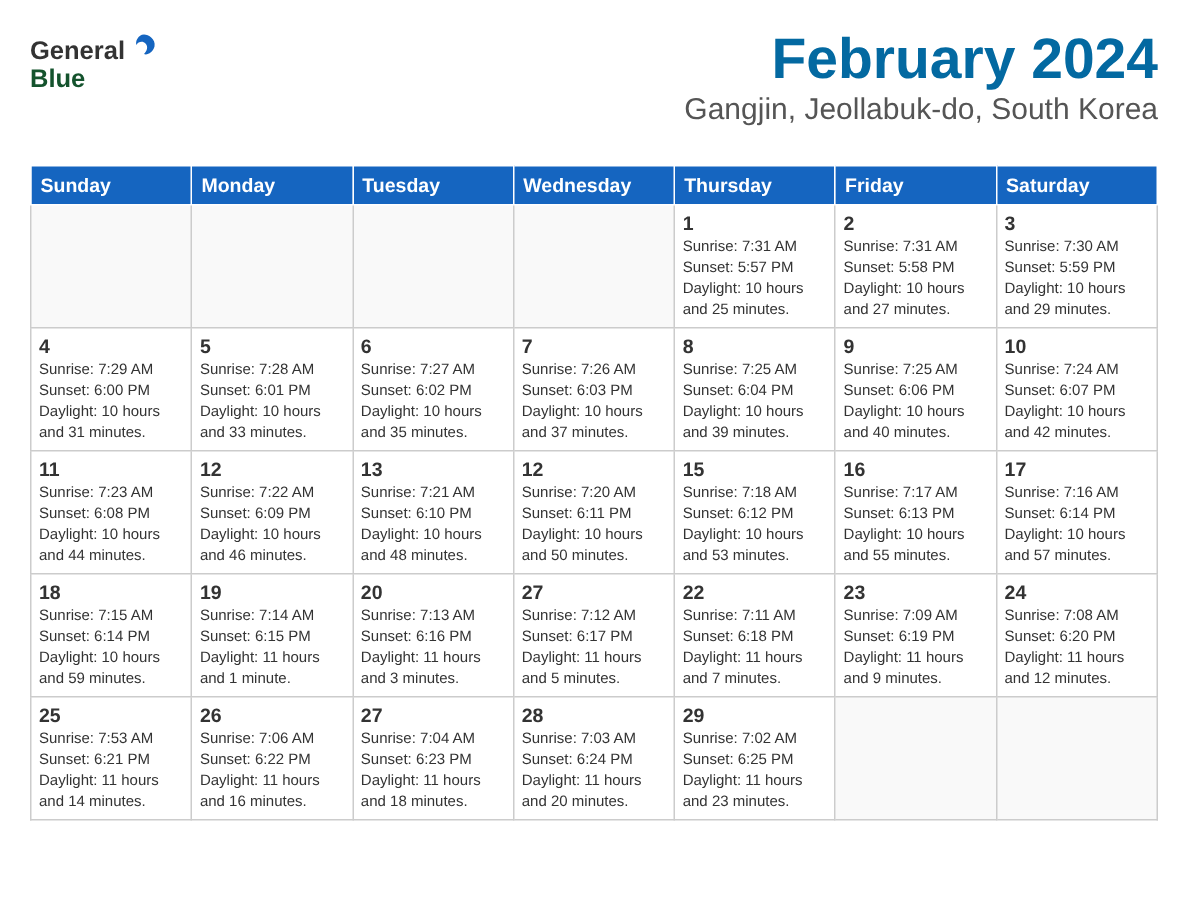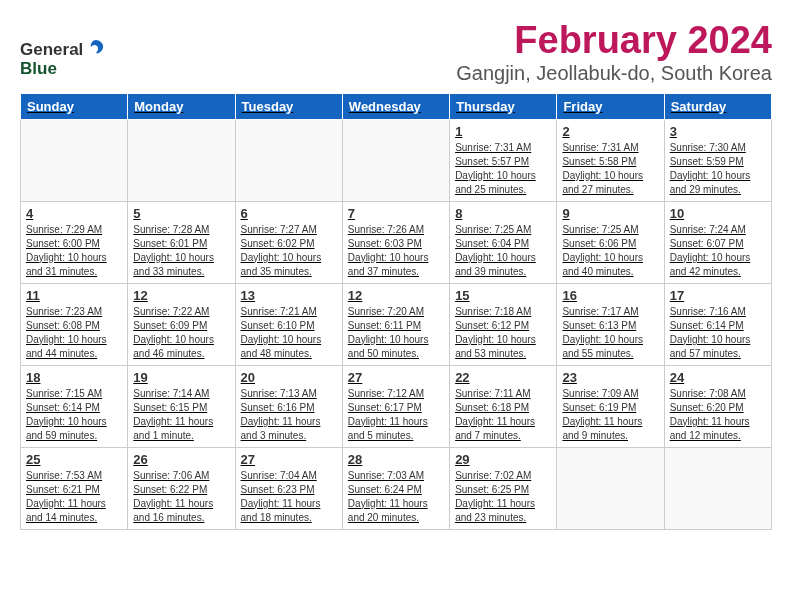--- a/index.html
+++ b/index.html
@@ -1,48 +1,48 @@
 <!DOCTYPE html>
 <html><head>
   <meta charset="utf-8">
   <style>
     * { box-sizing: border-box; margin: 0; padding: 0; }
     body { font-family: Arial, sans-serif; background: #fff; width: 792px; min-height: 612px; }
     .container { padding: 20px 20px 10px 20px; }
     .header-top { display: flex; justify-content: space-between; align-items: flex-start; margin-bottom: 4px; }
     .logo { display: flex; align-items: center; }
     .title-block { text-align: right; }
-    .calendar { width: 100%; border-collapse: collapse; margin-top: 8px; text-decoration: underline; }
+    .calendar { width: 100%; border-collapse: collapse; margin-top: 25px; }
     .calendar th { background: #1565C0; color: #fff; text-align: left; padding: 5px 6px; font-size: 13px; font-weight: bold; border: 1px solid #fff; }
     .calendar td { vertical-align: top; padding: 4px 5px; font-size: 10.5px; color: #333; border: 1px solid #ccc; width: calc(100%/7); min-height: 80px; }
     .day-num { font-size: 13px; font-weight: bold; color: #333; display: block; margin-bottom: 2px; }
     .day-info { font-size: 10px; color: #333; line-height: 1.4; }
     .empty { background: #f9f9f9; }
     tr { border-bottom: 1px solid #ccc; }
   </style>
 </head>
 <body>
 
 <div class="container">
   <div class="header-top">
     <div class="logo">
-      <div style="display:flex;flex-direction:column;align-items:flex-start;margin-top:17px;">
+      <div style="display:flex;flex-direction:column;align-items:flex-start;">
         <div style="display:flex;align-items:center;">
           <span style="font-size:17px;font-weight:bold;color:#333;">General</span>
           <span style="display:inline-block;margin-left:2px;">
             <svg width="22" height="22" viewBox="0 0 22 22">
               <path d="M11 3 C14 3, 19 6, 18 11 C17 15, 13 17, 11 16 C13 14, 14 11, 12 9 C10 7, 7 8, 6 10 C5 8, 7 3, 11 3Z" fill="#1565C0"></path>
             </svg>
           </span>
         </div>
         <span style="font-size:17px;font-weight:bold;color:#14532d;margin-top:-4px;">Blue</span>
       </div>
     </div>
     <div class="title-block">
-      <div style="font-size:38px;font-weight:bold;color:#be185d;line-height:1.1;">February 2024</div>
+      <div style="font-size:38px;font-weight:bold;color:#0369a1;line-height:1.1;">February 2024</div>
       <div style="font-size:20px;color:#555;">Gangjin, Jeollabuk-do, South Korea</div>
     </div>
   </div>
 
   <table class="calendar">
     <thead>
       <tr>
         <th>Sunday</th>
         <th>Monday</th>
         <th>Tuesday</th>

